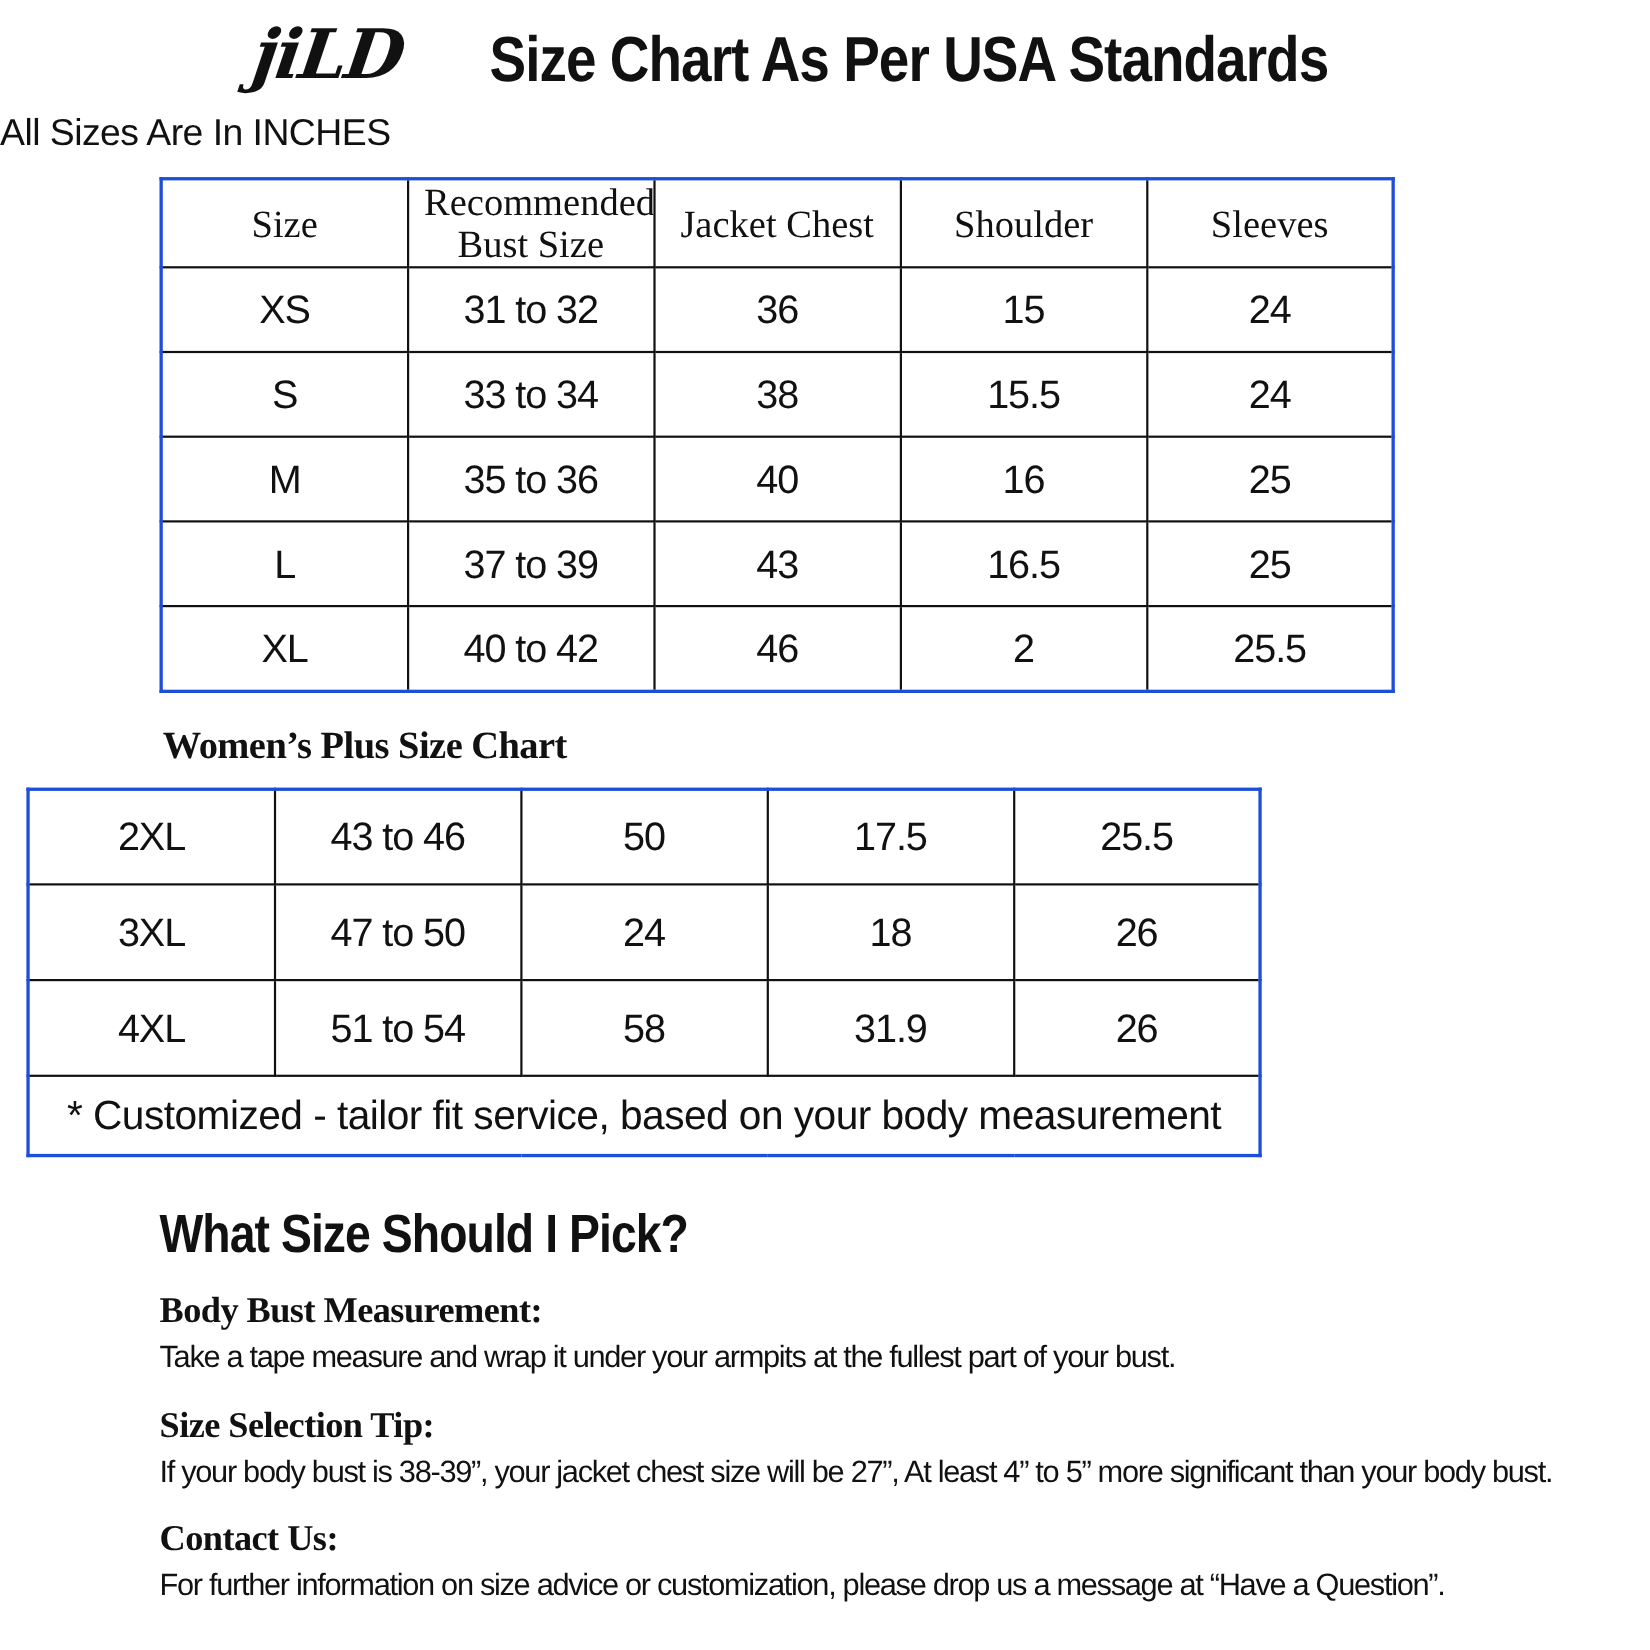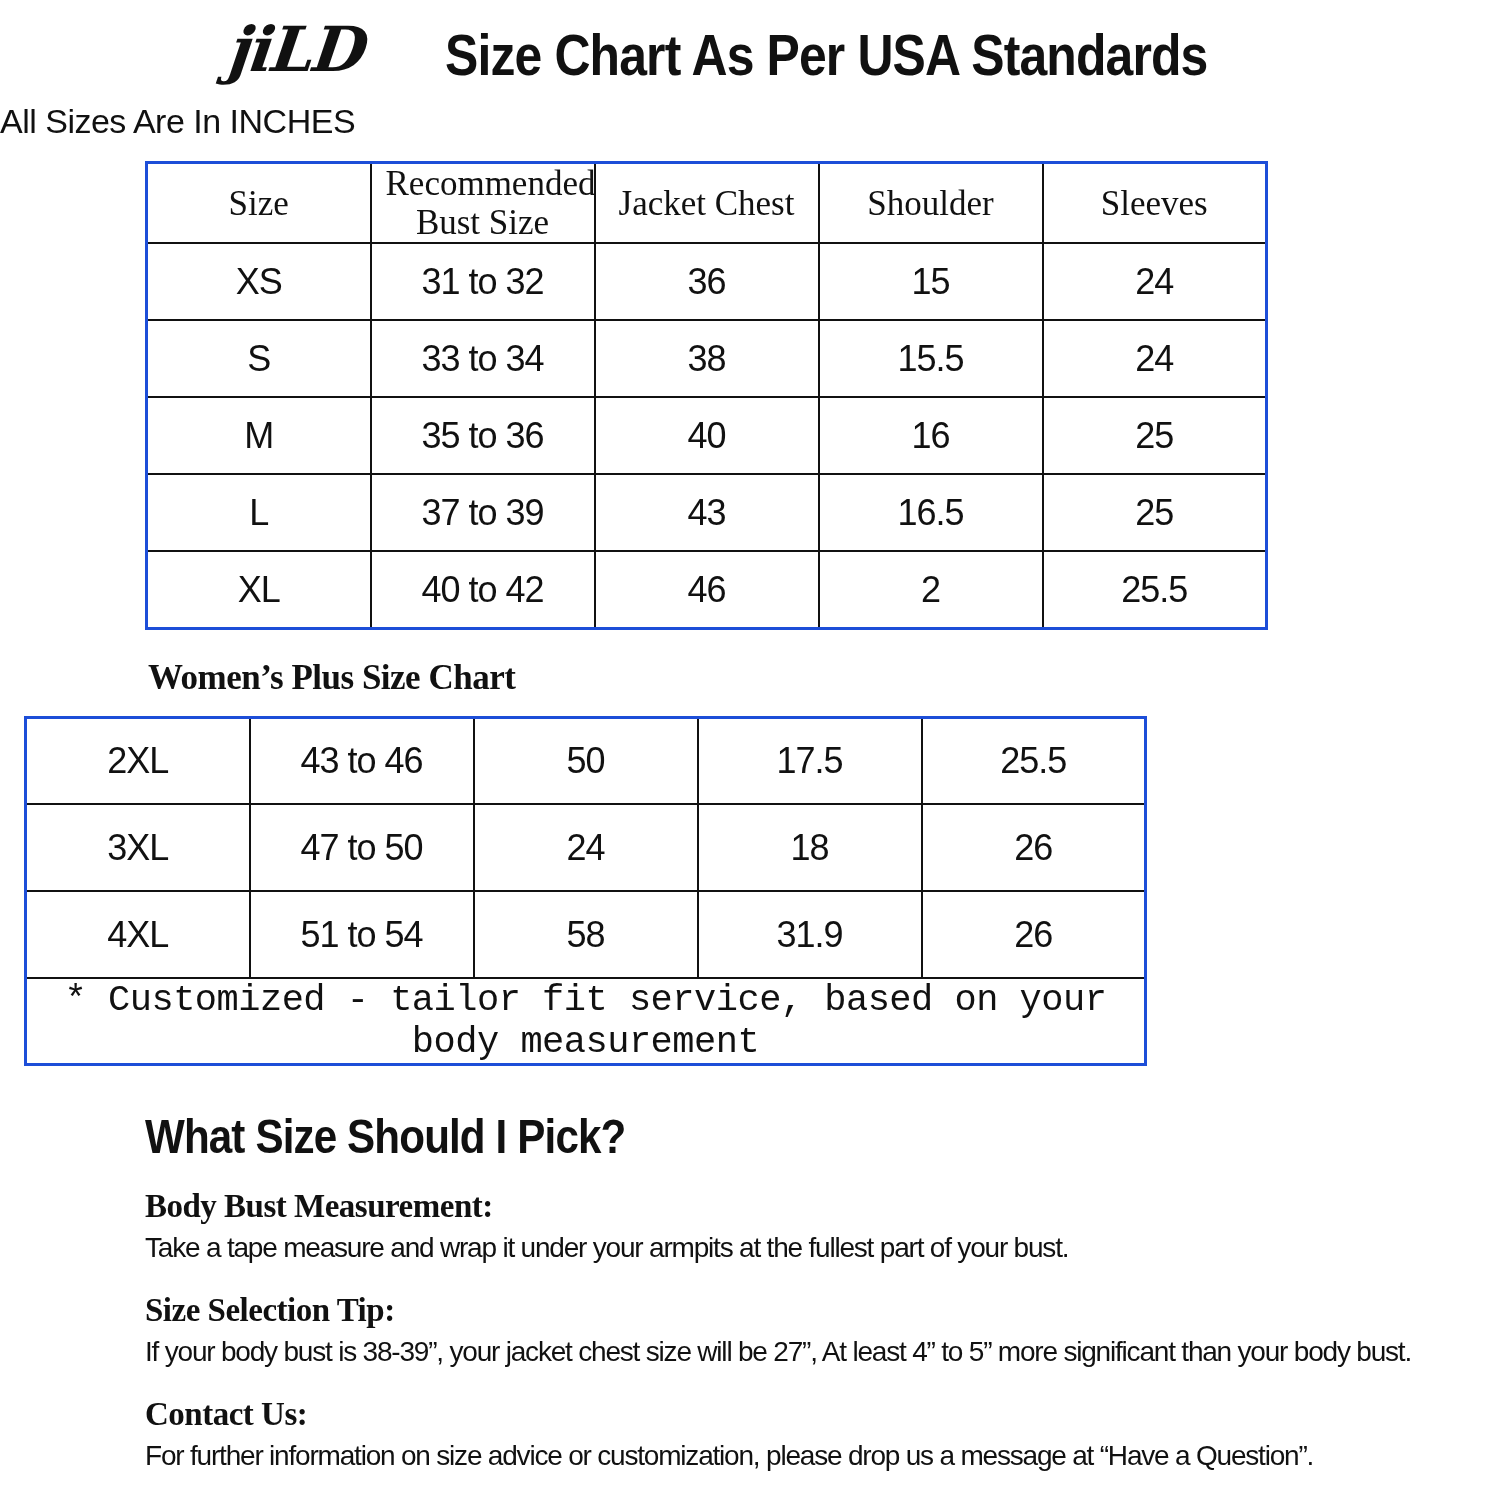--- a/index.html
+++ b/index.html
@@ -61,21 +61,21 @@
   }
   table.size-table td {
     font-family:"Liberation Sans", sans-serif;
     font-size:36px; letter-spacing:-1px;
     height:77px;
   }
   table.main { margin-top:20px; }
   table.plus { margin-top:18px;margin-left:24px; }
   table.plus td { height:87px; }
   table.plus td.note-cell {
-    font-family:Liberation Mono, monospace;
+    font-family:Liberation Sans, sans-serif;
     font-size:37px; letter-spacing:-0.5px;
     height:72px;
     text-align:center;
   }
 
   .plus-heading {
     font-family:"Liberation Serif", serif;
     font-weight:bold; font-size:35px;
     margin:28px 0 0 148px;
     letter-spacing:-0.5px;

